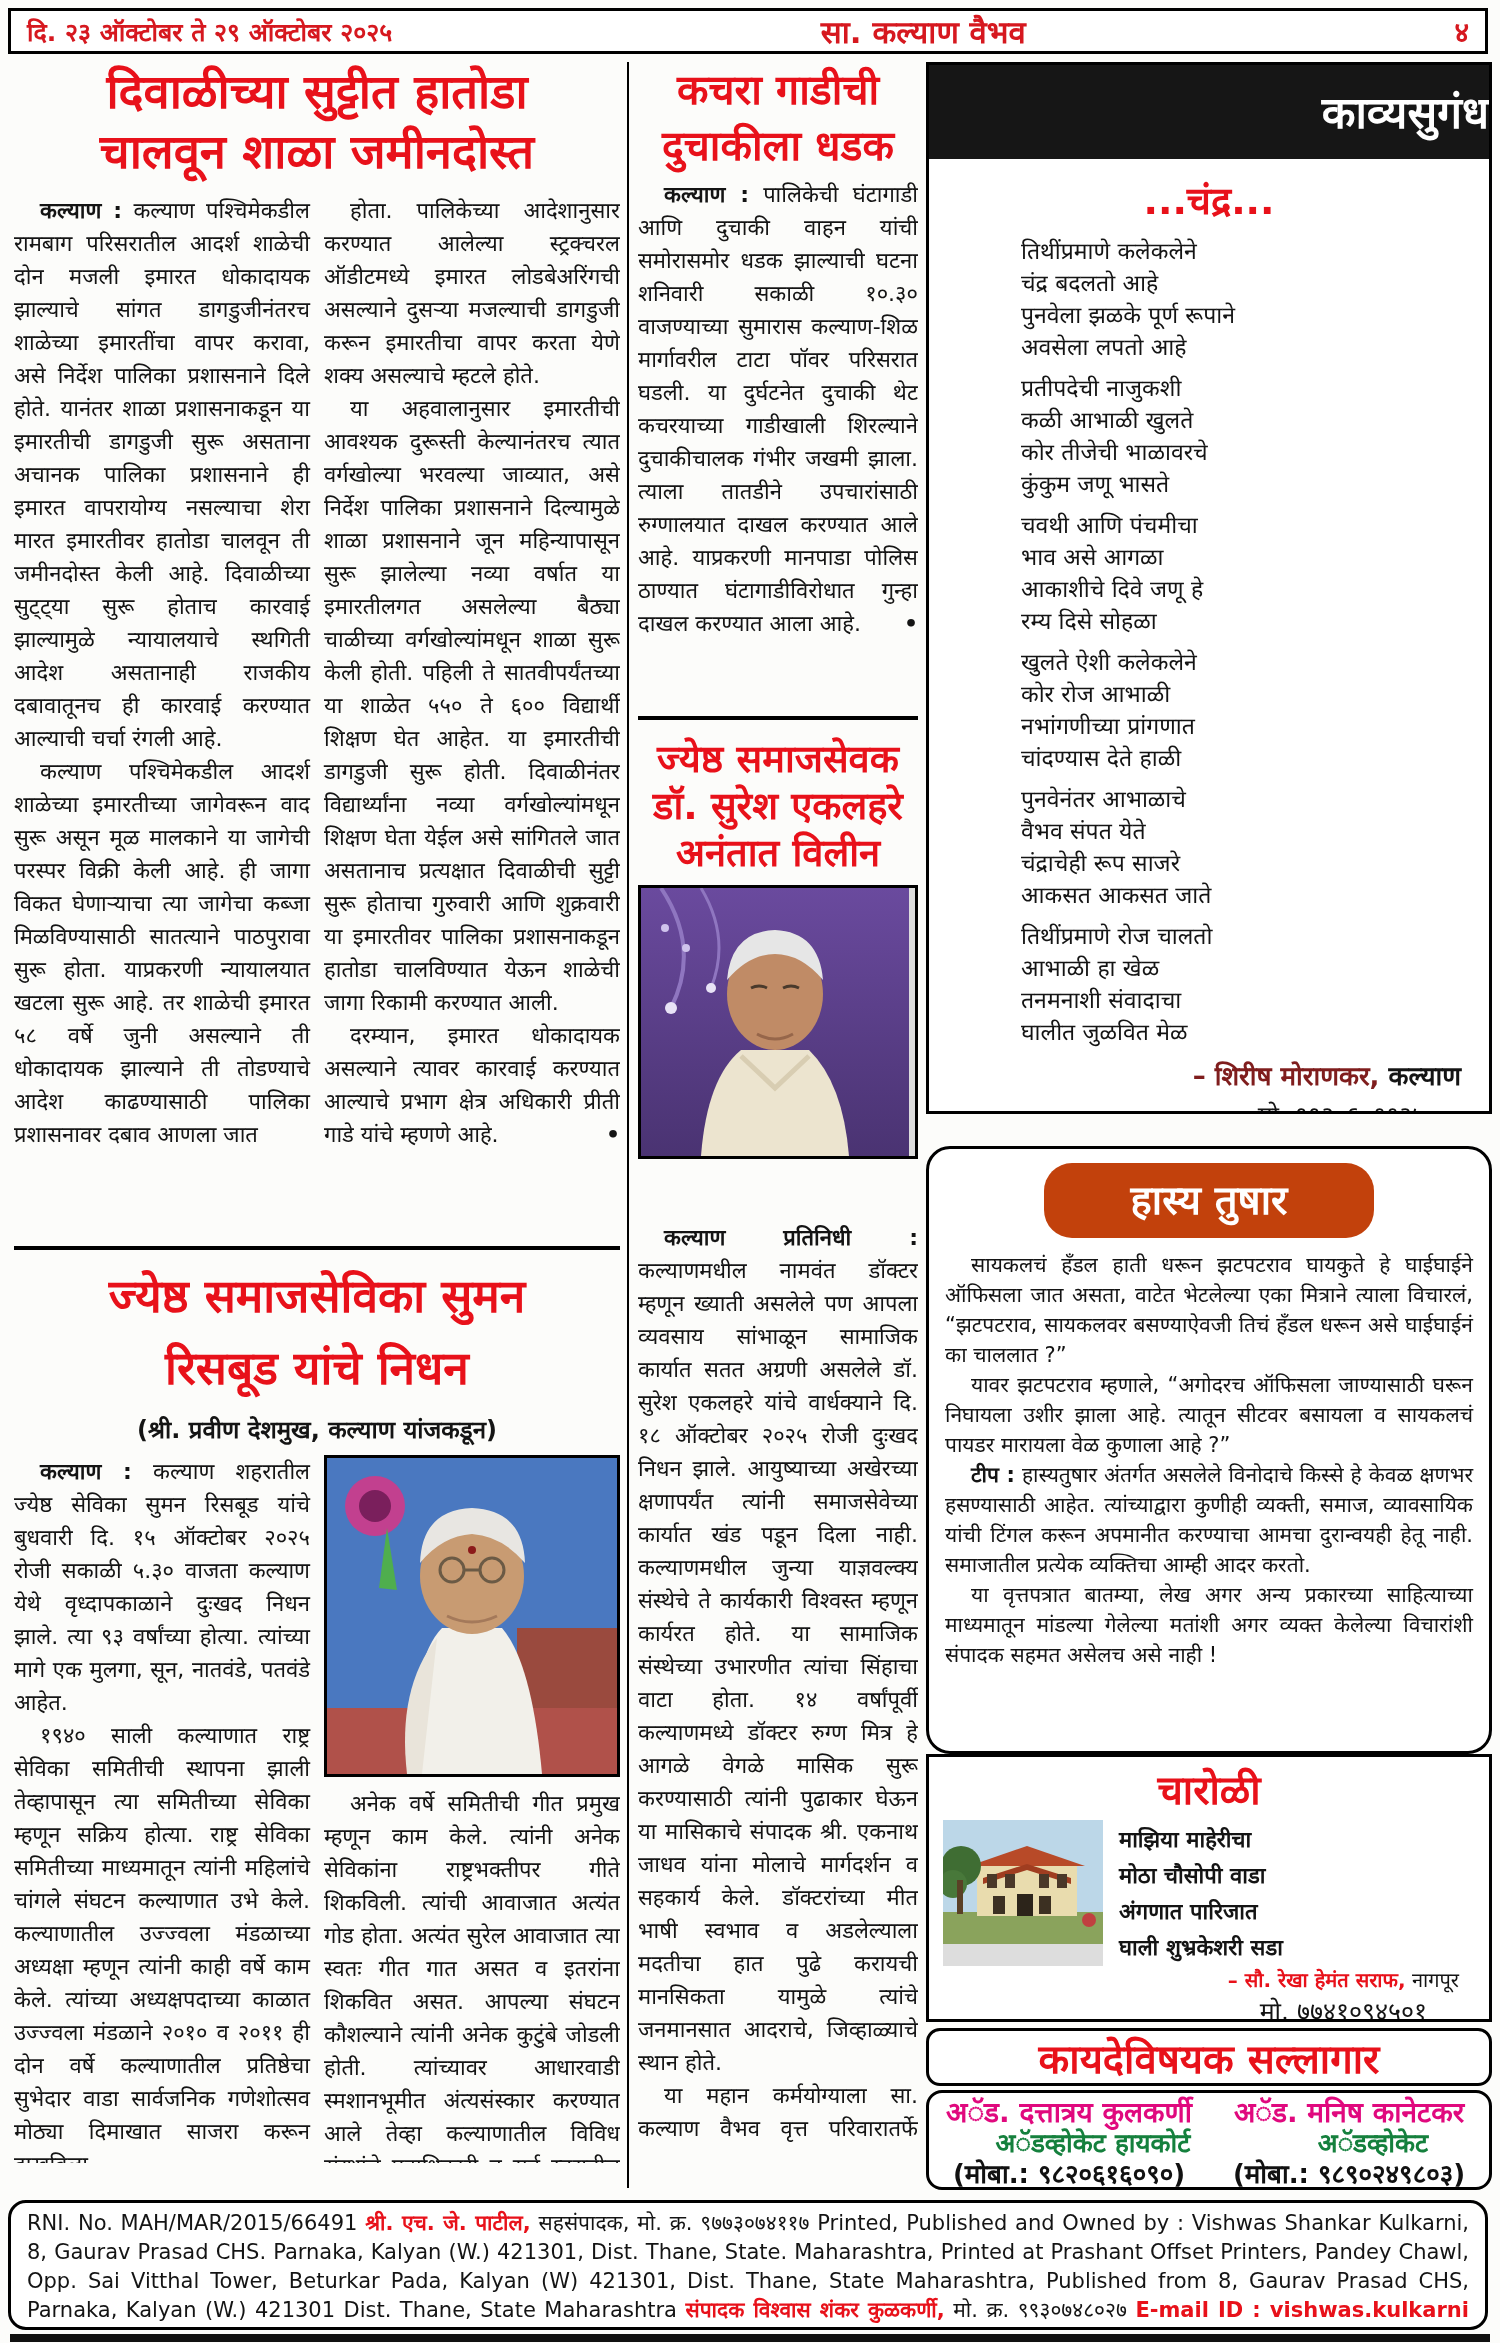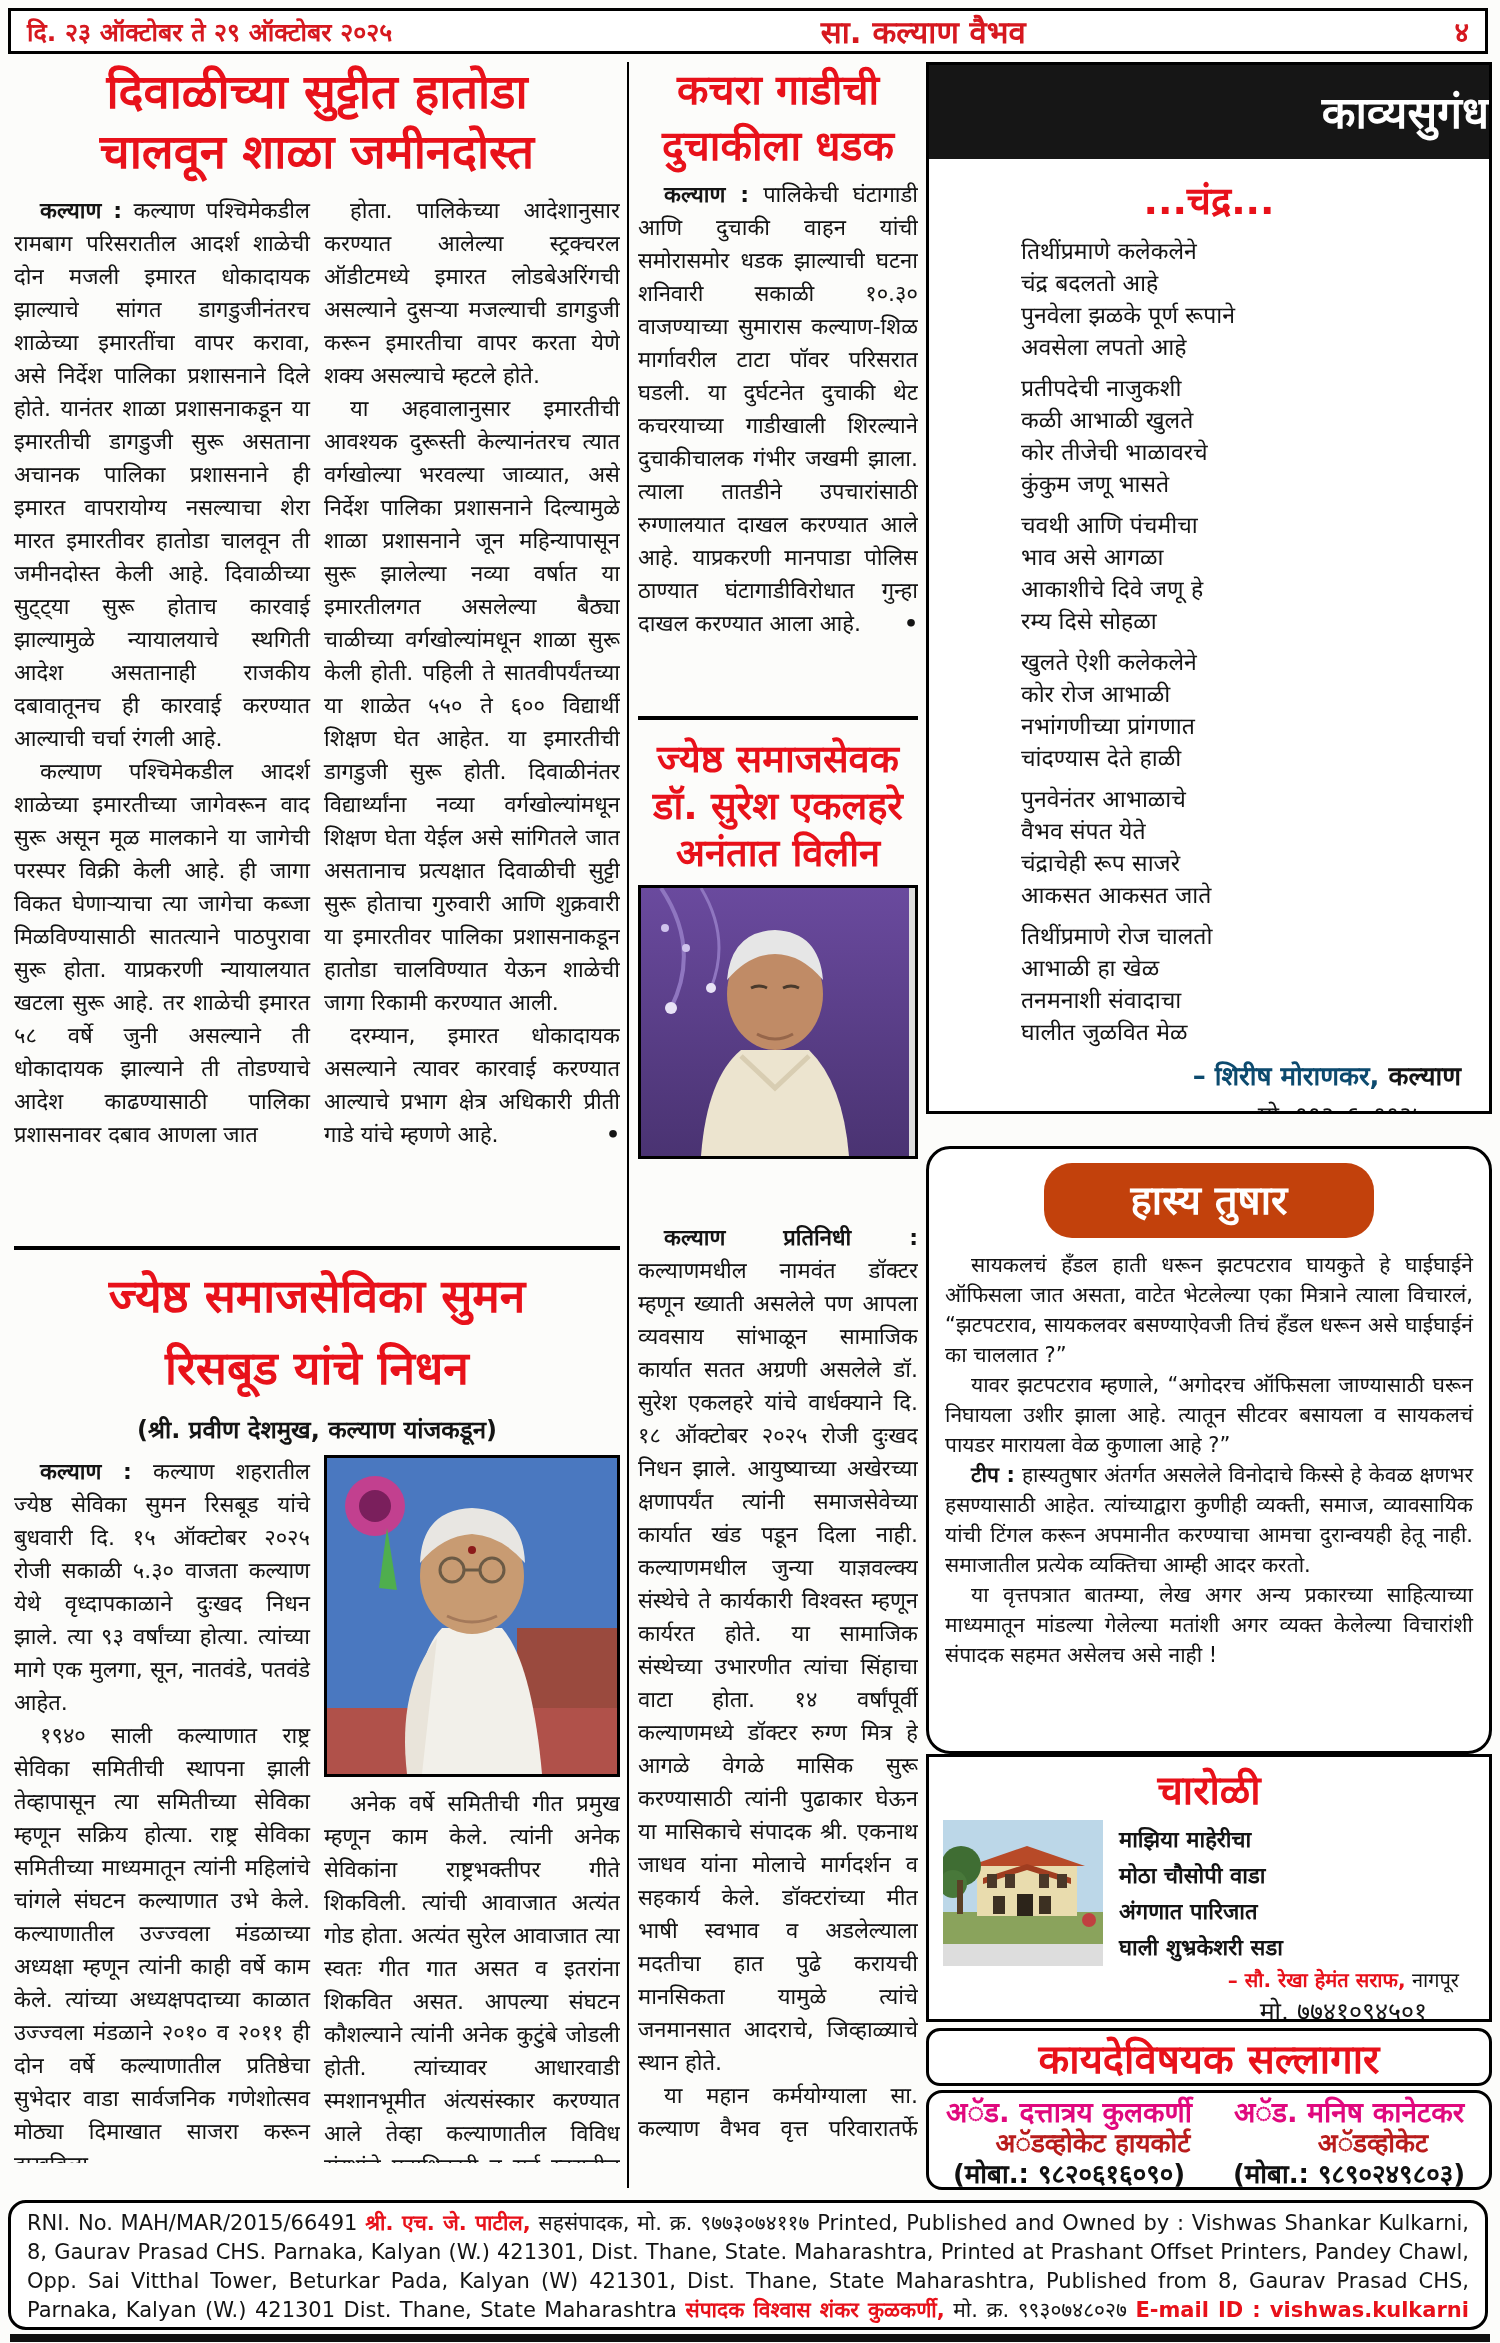--- a/index.html
+++ b/index.html
@@ -38,41 +38,41 @@
   .mid-photo{margin-top:8px;}
   .mid-body2{margin-top:62px;height:926px;overflow:hidden;}
   
   .box{border:3px solid #000;box-sizing:border-box;background:#fff;}
   .box-poetry{height:1052px;overflow:hidden;}
   .poetry-head{background:#161616;color:#fff;font-weight:bold;font-size:44px;text-align:right;
                padding:16px 0 18px;}
   .poem-title{color:#e8111a;font-weight:bold;font-size:38px;text-align:center;margin:14px 0 10px;}
   .stanza{white-space:pre-line;font-size:23px;line-height:32px;padding-left:92px;margin-bottom:9px;}
   .poem-author{text-align:right;padding-right:28px;font-size:26px;margin-top:6px;}
-  .poem-author .red-name{color:#0c4a6e;font-weight:bold;}
+  .poem-author .red-name{color:#7f1d1d;font-weight:bold;}
   .poem-author .place{font-weight:bold;}
   .poem-mobile{text-align:right;padding-right:64px;font-size:25px;margin-top:4px;}
   .box-humor{margin-top:32px;height:608px;overflow:hidden;border-radius:24px;padding:10px 16px;}
   .humor-pill{width:330px;margin:4px auto 12px;background:#c2410c;color:#fff;border-radius:28px;
               font-weight:bold;font-size:40px;text-align:center;padding:8px 0 12px;}
   .humor-p{margin:0;text-indent:26px;font-size:21px;line-height:30px;text-align:justify;}
   .box-charoli{margin-top:0;height:268px;overflow:hidden;padding:4px 14px;}
   .charoli-title{color:#e8111a;font-weight:bold;font-size:40px;text-align:center;margin:0;}
   .charoli-row{display:flex;gap:16px;margin-top:4px;}
   .charoli-poem{white-space:pre-line;font-size:22px;line-height:36px;font-weight:bold;padding-top:2px;}
   .charoli-author{text-align:right;padding-right:16px;font-size:20px;}
   .charoli-author .red-name{color:#e8111a;font-weight:bold;}
   .charoli-mobile{text-align:right;padding-right:48px;font-size:25px;}
   .box-legal-title{margin-top:6px;height:58px;border-radius:14px;display:flex;align-items:center;
                    justify-content:center;}
   .legal-title{color:#e8111a;font-weight:bold;font-size:40px;margin:0;}
   .box-legal-body{margin-top:4px;height:100px;border-radius:16px;display:flex;padding:4px 0;}
   .adv-cell{flex:1;text-align:center;line-height:31px;}
   .adv-name{color:#e0097e;font-weight:bold;font-size:28px;}
-  .adv-role{color:#b91c1c;font-weight:bold;font-size:26px;padding-left:48px;}
+  .adv-role{color:#15803d;font-weight:bold;font-size:26px;padding-left:48px;}
   .adv-mobile{color:#111;font-weight:bold;font-size:26px;}
   
   .rni-box{position:absolute;left:8px;top:2200px;width:1480px;height:130px;border:3px solid #000;
            border-radius:18px;box-sizing:border-box;padding:6px 16px;overflow:hidden;background:#fff;}
   .rni-text{font-size:21px;line-height:29px;text-align:justify;margin:0;}
   .red{color:#e8111a;font-weight:bold;}
   .bottom-bar{position:absolute;left:10px;top:2334px;width:1480px;height:8px;background:#111;}
 </style>
 </head>
 <body>

